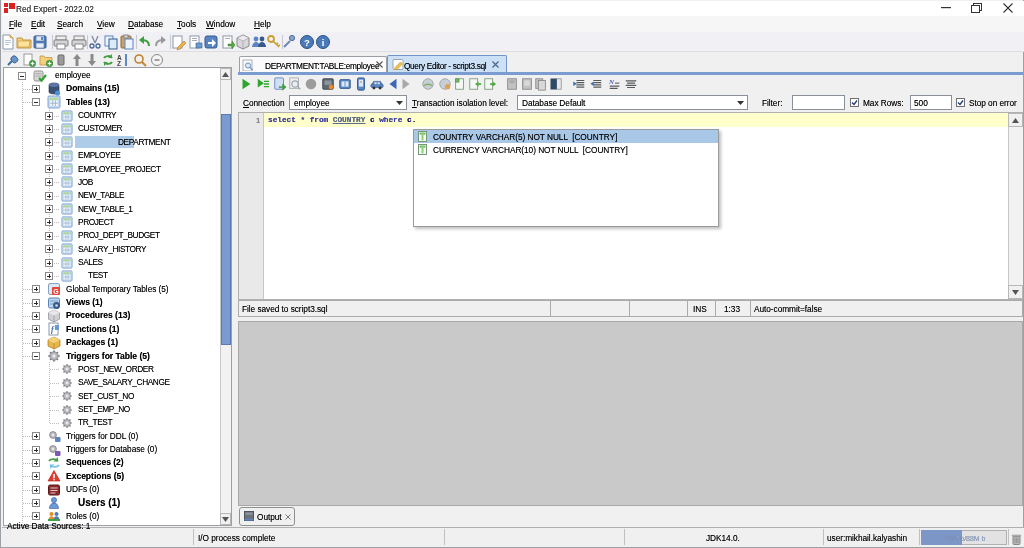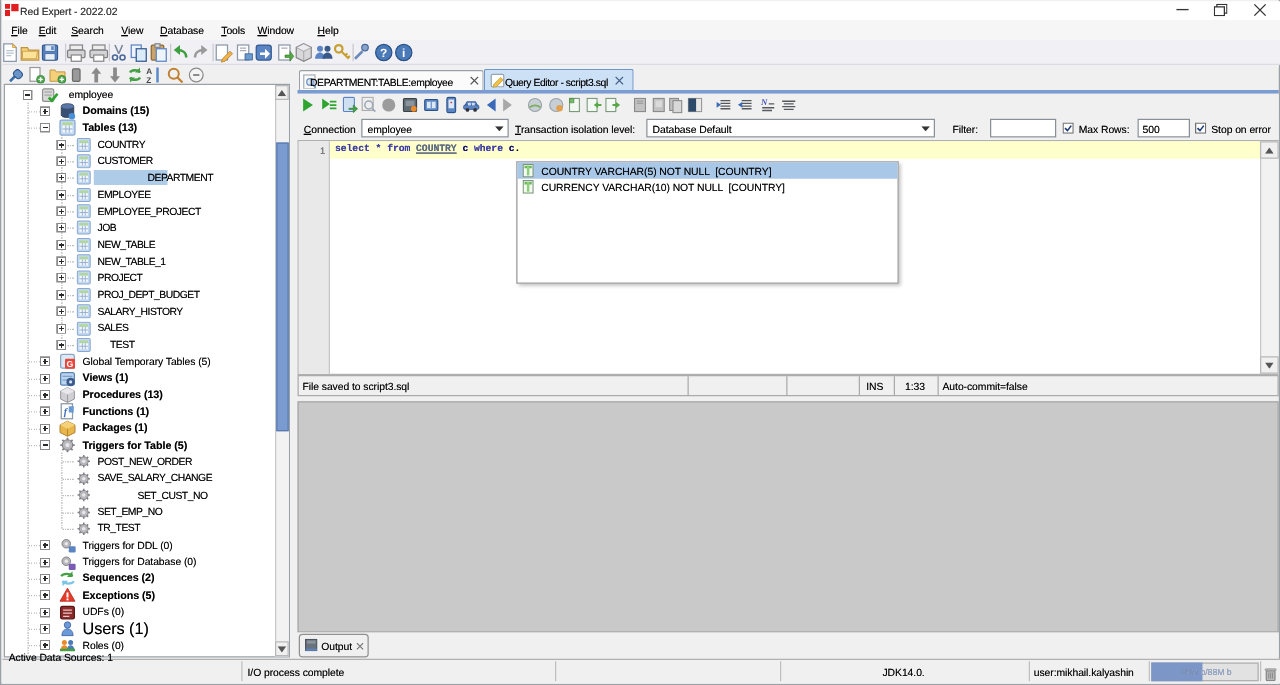--- a/index.html
+++ b/index.html
@@ -464,21 +464,21 @@
         <circle cx="7" cy="7" r="1.7" fill="#e8e8ea"></circle>
         <path d="M7 1.2v2M7 10.8v2M1.2 7h2M10.8 7h2M2.9 2.9l1.4 1.4M9.7 9.7l1.4 1.4M11.1 2.9L9.7 4.3M4.3 9.7l-1.4 1.4" stroke="#808088" stroke-width="1.4"></path>
       </svg>
       <div class="t" style="left:74px;top:309.28px;letter-spacing:-0.4px;">SAVE_SALARY_CHANGE</div>
       <div class="abs" style="left:46px;top:328.14px;width:9px;height:1px;background-image:repeating-linear-gradient(to right,#bcbcbc 0,#bcbcbc 1px,transparent 1px,transparent 2px);height:1px;"></div>
       <svg class="abs" style="left:57px;top:322.14px" width="12" height="12" viewBox="0 0 14 14">
         <circle cx="7" cy="7" r="4.2" fill="#b8b8bc" stroke="#808088" stroke-width=".8"></circle>
         <circle cx="7" cy="7" r="1.7" fill="#e8e8ea"></circle>
         <path d="M7 1.2v2M7 10.8v2M1.2 7h2M10.8 7h2M2.9 2.9l1.4 1.4M9.7 9.7l1.4 1.4M11.1 2.9L9.7 4.3M4.3 9.7l-1.4 1.4" stroke="#808088" stroke-width="1.4"></path>
       </svg>
-      <div class="t" style="left:74px;top:322.64px;letter-spacing:-0.4px;margin-left:32px;">SET_CUST_NO</div>
+      <div class="t" style="left:74px;top:322.64px;letter-spacing:-0.4px;">SET_CUST_NO</div>
       <div class="abs" style="left:46px;top:341.5px;width:9px;height:1px;background-image:repeating-linear-gradient(to right,#bcbcbc 0,#bcbcbc 1px,transparent 1px,transparent 2px);height:1px;"></div>
       <svg class="abs" style="left:57px;top:335.5px" width="12" height="12" viewBox="0 0 14 14">
         <circle cx="7" cy="7" r="4.2" fill="#b8b8bc" stroke="#808088" stroke-width=".8"></circle>
         <circle cx="7" cy="7" r="1.7" fill="#e8e8ea"></circle>
         <path d="M7 1.2v2M7 10.8v2M1.2 7h2M10.8 7h2M2.9 2.9l1.4 1.4M9.7 9.7l1.4 1.4M11.1 2.9L9.7 4.3M4.3 9.7l-1.4 1.4" stroke="#808088" stroke-width="1.4"></path>
       </svg>
       <div class="t" style="left:74px;top:336.0px;letter-spacing:-0.4px;">SET_EMP_NO</div>
       <div class="abs" style="left:46px;top:354.86px;width:9px;height:1px;background-image:repeating-linear-gradient(to right,#bcbcbc 0,#bcbcbc 1px,transparent 1px,transparent 2px);height:1px;"></div>
       <svg class="abs" style="left:57px;top:348.86px" width="12" height="12" viewBox="0 0 14 14">
         <circle cx="7" cy="7" r="4.2" fill="#b8b8bc" stroke="#808088" stroke-width=".8"></circle>
@@ -549,21 +549,21 @@
       <div class="abs" style="left:19px;top:435.02px;width:9px;height:1px;background-image:repeating-linear-gradient(to right,#bcbcbc 0,#bcbcbc 1px,transparent 1px,transparent 2px);height:1px;"></div>
       <svg class="abs" style="left:28px;top:431.02px" width="8" height="8" viewBox="0 0 8 8">
         <rect x="0.5" y="0.5" width="7" height="7" fill="#fff" stroke="#8a8a8a" shape-rendering="crispEdges"></rect>
         <rect x="2" y="3.5" width="4" height="1" fill="#2a2a2a" shape-rendering="crispEdges"></rect>
         <rect x="3.5" y="2" width="1" height="4" fill="#2a2a2a" shape-rendering="crispEdges"></rect>
       </svg>
       <svg class="abs" style="left:43px;top:428.02px" width="14" height="14" viewBox="0 0 14 14">
         <circle cx="7" cy="4" r="2.6" fill="#6a9ad8" stroke="#3a5a9a" stroke-width=".6"></circle>
         <path d="M2.5 12.5c0-3.4 2-5.4 4.5-5.4s4.5 2 4.5 5.4z" fill="#6a9ad8" stroke="#3a5a9a" stroke-width=".6"></path>
       </svg>
-      <div class="t" style="left:62px;top:429.52px;font-weight:normal;font-size:13px;">Users (1)</div>
+      <div class="t" style="left:74px;top:429.52px;font-weight:bold;font-size:10px;">Users (1)</div>
       <div class="abs" style="left:19px;top:448.38px;width:9px;height:1px;background-image:repeating-linear-gradient(to right,#bcbcbc 0,#bcbcbc 1px,transparent 1px,transparent 2px);height:1px;"></div>
       <svg class="abs" style="left:28px;top:444.38px" width="8" height="8" viewBox="0 0 8 8">
         <rect x="0.5" y="0.5" width="7" height="7" fill="#fff" stroke="#8a8a8a" shape-rendering="crispEdges"></rect>
         <rect x="2" y="3.5" width="4" height="1" fill="#2a2a2a" shape-rendering="crispEdges"></rect>
         <rect x="3.5" y="2" width="1" height="4" fill="#2a2a2a" shape-rendering="crispEdges"></rect>
       </svg>
       <svg class="abs" style="left:43px;top:441.38px" width="14" height="14" viewBox="0 0 14 14">
         <circle cx="4.5" cy="5" r="2" fill="#e88a2a"></circle>
         <path d="M1.5 11c0-2.4 1.4-3.8 3-3.8s3 1.4 3 3.8z" fill="#e88a2a"></path>
         <circle cx="9.5" cy="5" r="2" fill="#4a7ab8"></circle>
@@ -593,21 +593,21 @@
       <path d="M3.5 5L0 0h7z" fill="#555"></path>
     </svg>
     <div class="abs" style="left:219.5px;top:114px;width:10px;height:231px;background:#7a9bd0;border:1px solid #5a7ab0;box-sizing:border-box;"></div>
     <div class="abs" style="left:237px;top:52px;width:785px;height:2px;background:#f0f0f0;"></div>
     <div class="abs" style="left:238px;top:56px;width:148px;height:17px;background:#fbfbfb;border:1px solid #9aa0a6;border-bottom:none;border-radius:2px 2px 0 0;box-sizing:border-box;"></div>
     <svg class="abs" style="left:241px;top:59px;" width="11" height="12" viewBox="0 0 11 12">
       <rect x="1" y="1" width="9" height="11" fill="#fcfcfc" stroke="#a8b0b8"></rect>
       <circle cx="6" cy="6.5" r="2.6" fill="#dce8f4" stroke="#6a90c0" stroke-width="1"></circle>
       <path d="M8 8.5l2.6 2.6" stroke="#6a90c0" stroke-width="1.2"></path>
     </svg>
-    <div class="t" style="left:247px;top:61px;letter-spacing:-0.3px;">DEPARTMENT:TABLE:employee</div>
+    <div class="t" style="left:264px;top:61px;letter-spacing:-0.3px;">DEPARTMENT:TABLE:employee</div>
     <svg class="abs" style="left:375px;top:61px;" width="7" height="7" viewBox="0 0 7 7">
       <path d="M0.5 0.5l6 6M6.5 0.5l-6 6" stroke="#555" stroke-width="1.1"></path>
     </svg>
     <div class="abs" style="left:386px;top:55px;width:120px;height:18px;background:#cde1f6;border:1px solid #6e96c8;border-bottom:none;border-radius:2px 2px 0 0;box-sizing:border-box;"></div>
     <svg class="abs" style="left:391px;top:58px;" width="12" height="12" viewBox="0 0 12 12">
       <rect x="1" y="1.5" width="10" height="10" rx="1" fill="#fff" stroke="#98a4b0"></rect>
       <path d="M3 9.5l5.5-5.5 2 2L5 11.5l-2.6.6z" fill="#f0c24a" stroke="#b08820" stroke-width=".5"></path>
     </svg>
     <div class="t" style="left:403px;top:61px;letter-spacing:-0.35px;">Query Editor - script3.sql</div>
     <svg class="abs" style="left:491px;top:61px;" width="7" height="7" viewBox="0 0 7 7">

